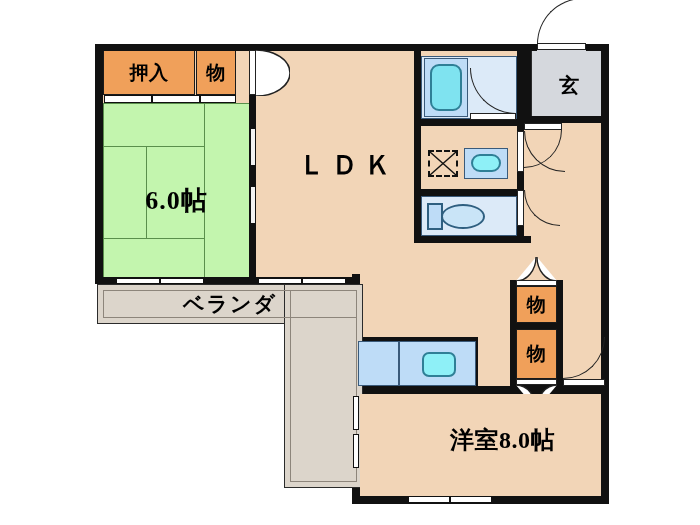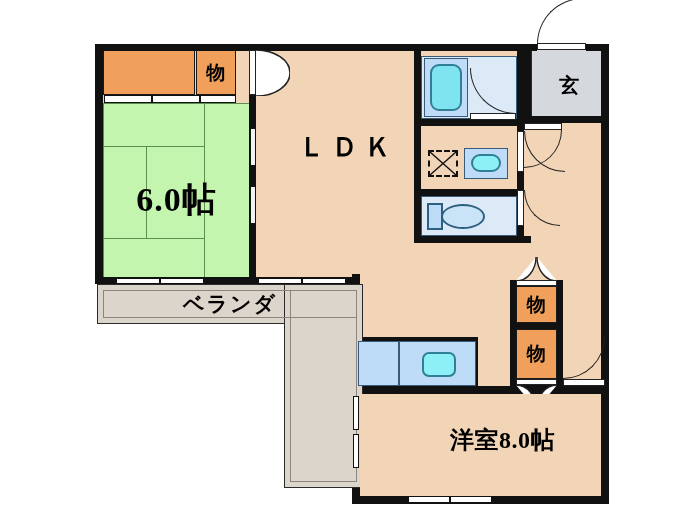--- a/index.html
+++ b/index.html
@@ -60,20 +60,21 @@
   <div class="abs genkan" style="left:531px;top:49px;width:77px;height:73px;"></div>
 
   <div class="abs tatami" style="left:103px;top:103px;width:147px;height:178px;"></div>
 
   <div class="abs" style="left:103px;top:146px;width:102px;height:1px;background:#5a8f4c;"></div>
   <div class="abs" style="left:103px;top:238px;width:102px;height:1px;background:#5a8f4c;"></div>
   <div class="abs" style="left:204px;top:103px;width:1px;height:178px;background:#5a8f4c;"></div>
   <div class="abs" style="left:146px;top:146px;width:1px;height:92px;background:#5a8f4c;"></div>
 
   <div class="abs closet" style="left:103px;top:50px;width:92px;height:45px;"></div>
+  <div class="lbl lbl-closet" style="left:103px;top:50px;width:92px;height:45px;">押入</div>
 
   <div class="abs closet" style="left:196px;top:50px;width:40px;height:45px;"></div>
   <div class="lbl lbl-closet" style="left:196px;top:50px;width:40px;height:45px;">物</div>
 
   <div class="abs slider" style="left:104px;top:95px;width:48px;height:8px;"></div>
   <div class="abs slider" style="left:152px;top:95px;width:48px;height:8px;"></div>
   <div class="abs slider" style="left:200px;top:95px;width:36px;height:8px;"></div>
 
   <div class="abs wall" style="left:95px;top:44px;width:436px;height:7px;"></div>
 
@@ -202,17 +203,17 @@
 
   <div class="abs doorleaf" style="left:563px;top:379px;width:42px;height:7px;"></div>
   <div class="abs arc" style="left:563px;top:337px;width:42px;height:42px;border-radius:0 0 42px 0;border-top:none;border-left:none;"></div>
 
   <div class="abs floor" style="left:360px;top:394px;width:241px;height:102px;"></div>
   <div class="lbl lbl-yoshitsu" style="left:360px;top:410px;width:285px;height:60px;">洋室8.0帖</div>
 
   <div class="abs slider" style="left:408px;top:496px;width:42px;height:7px;"></div>
   <div class="abs slider" style="left:450px;top:496px;width:42px;height:7px;"></div>
 
-  <div class="lbl lbl-num" style="left:103px;top:182px;width:147px;height:36px;font-size:34px;">6.0帖</div>
-
-  <div class="lbl lbl-ldk" style="left:256px;top:129px;width:184px;height:36px;">ＬＤＫ</div>
+  <div class="lbl lbl-num" style="left:103px;top:182px;width:147px;height:36px;font-size:26px;">6.0帖</div>
+
+  <div class="lbl lbl-ldk" style="left:256px;top:147px;width:184px;height:36px;">ＬＤＫ</div>
 
 </div>
 
 </body></html>

